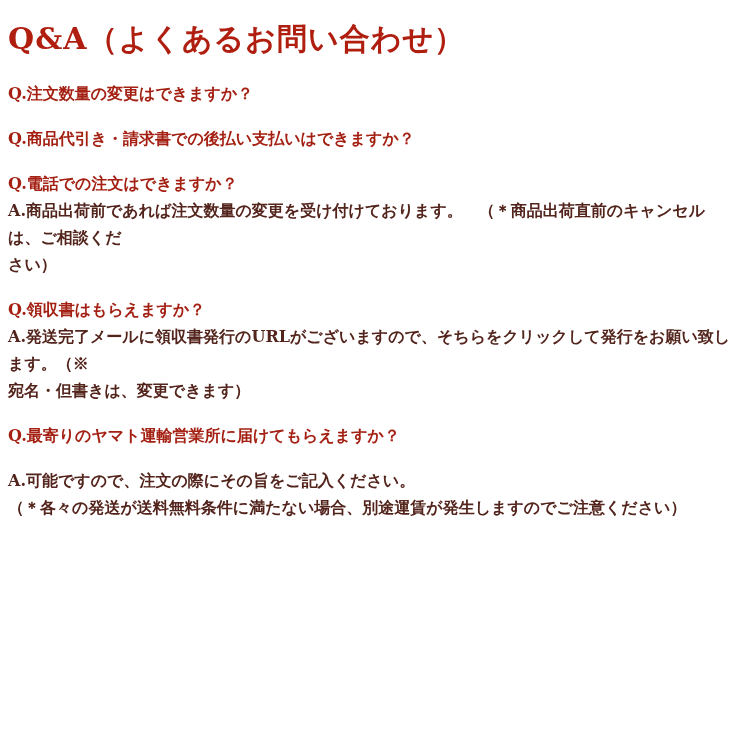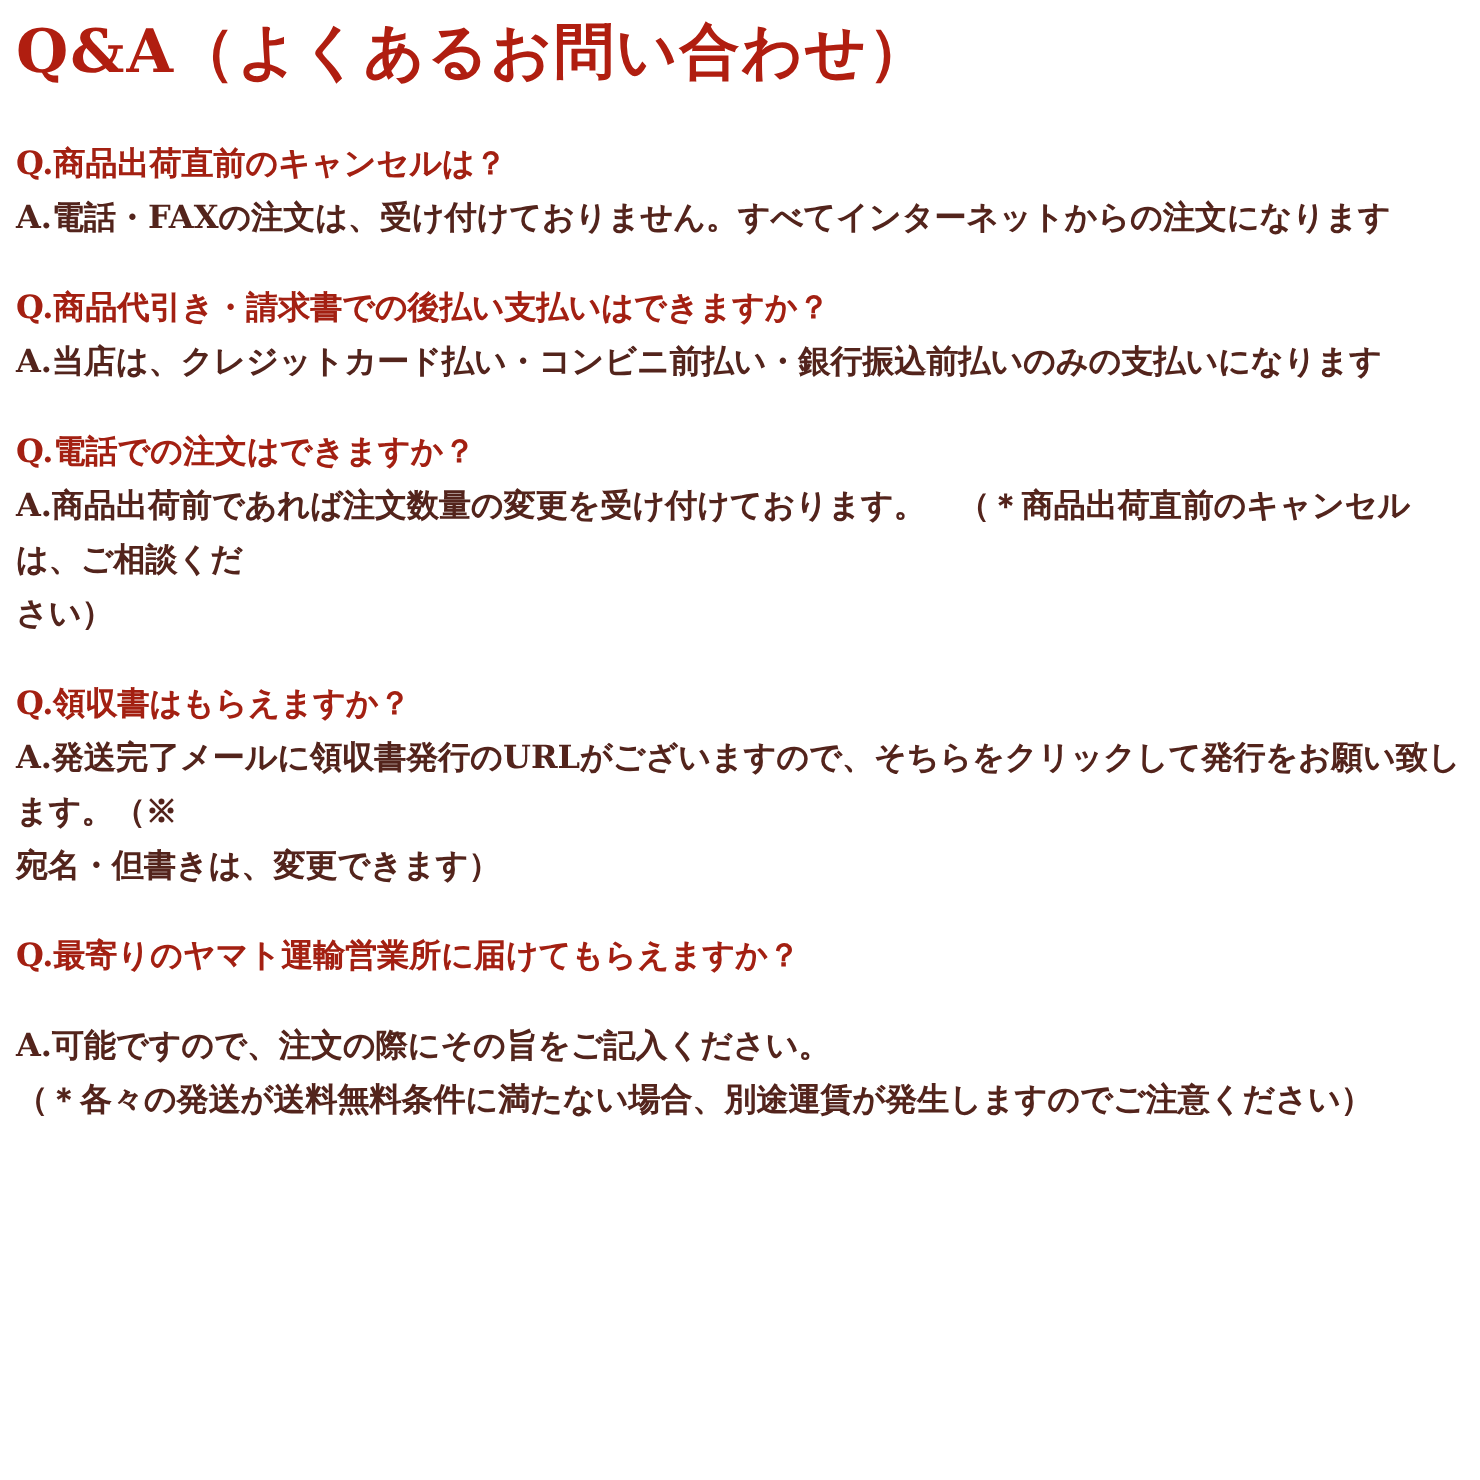--- a/index.html
+++ b/index.html
@@ -13,21 +13,21 @@
     overflow: hidden;
     font-family: "DejaVu Serif", "Liberation Serif", serif;
     font-weight: bold;
   }
   .page {
     padding: 6px 8px 0 8px;
     box-sizing: border-box;
     width: 740px;
   }
   .page-title {
-    margin: 0 0 20px 0;
+    margin: 12px 0 20px 0;
     color: #b01e10;
     font-size: 30px;
     line-height: 42px;
     letter-spacing: 1px;
     font-weight: bold;
   }
   .faq-list {
     margin: 0;
     padding: 0;
   }
@@ -50,27 +50,25 @@
 </head>
 <body>
 
 <div class="page">
 
   <h1 class="page-title">Q&amp;A（よくあるお問い合わせ）</h1>
 
   <div class="faq-list">
 
     <div class="qa-item">
-      <div class="question">Q.商品出荷直前のキャンセルは？</div>
-      <div class="answer">A.電話・FAXの注文は、受け付けておりません。すべてインターネットからの注文になります</div>
+      <div class="question">Q.注文数量の変更はできますか？</div>
     </div>
 
     <div class="qa-item">
       <div class="question">Q.商品代引き・請求書での後払い支払いはできますか？</div>
-      <div class="answer">A.当店は、クレジットカード払い・コンビニ前払い・銀行振込前払いのみの支払いになります</div>
     </div>
 
     <div class="qa-item">
       <div class="question">Q.電話での注文はできますか？</div>
       <div class="answer">A.商品出荷前であれば注文数量の変更を受け付けております。　（＊商品出荷直前のキャンセルは、ご相談くだ
 さい）</div>
     </div>
 
 
     <div class="qa-item">

